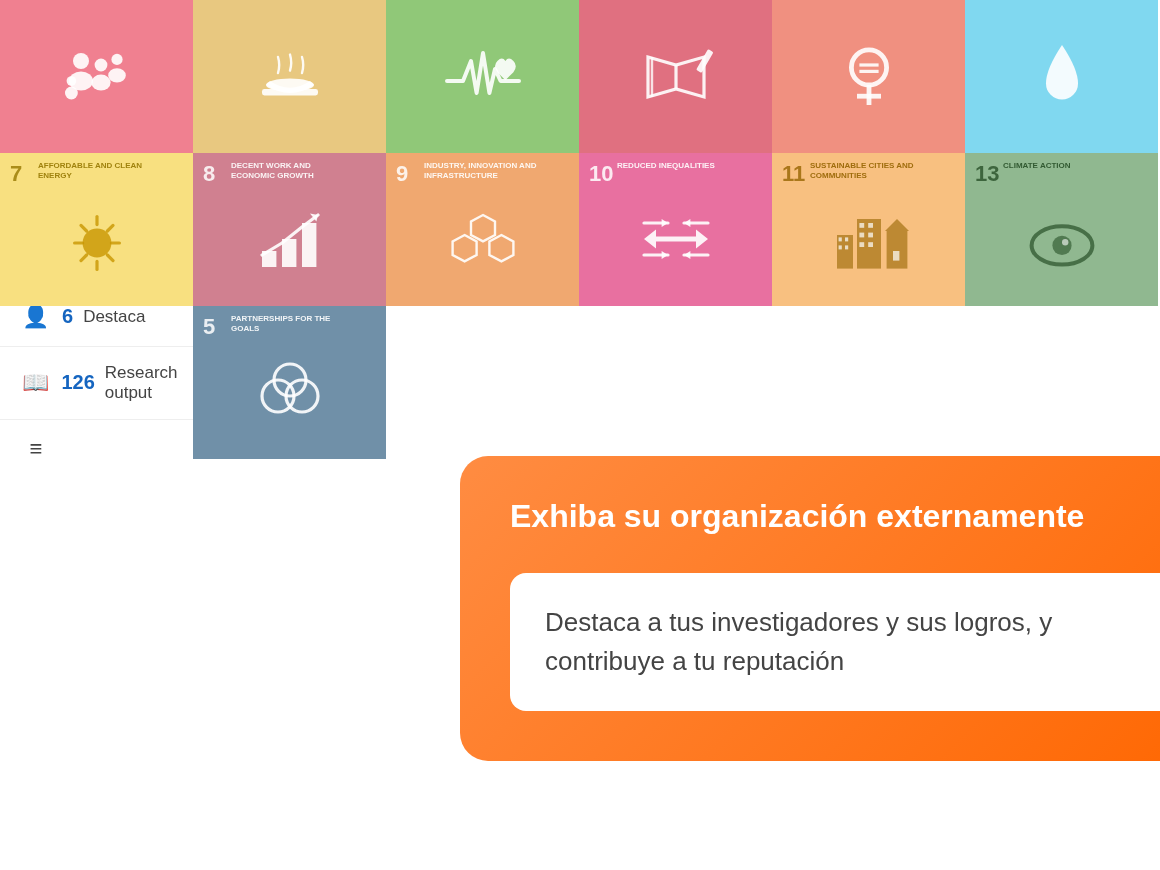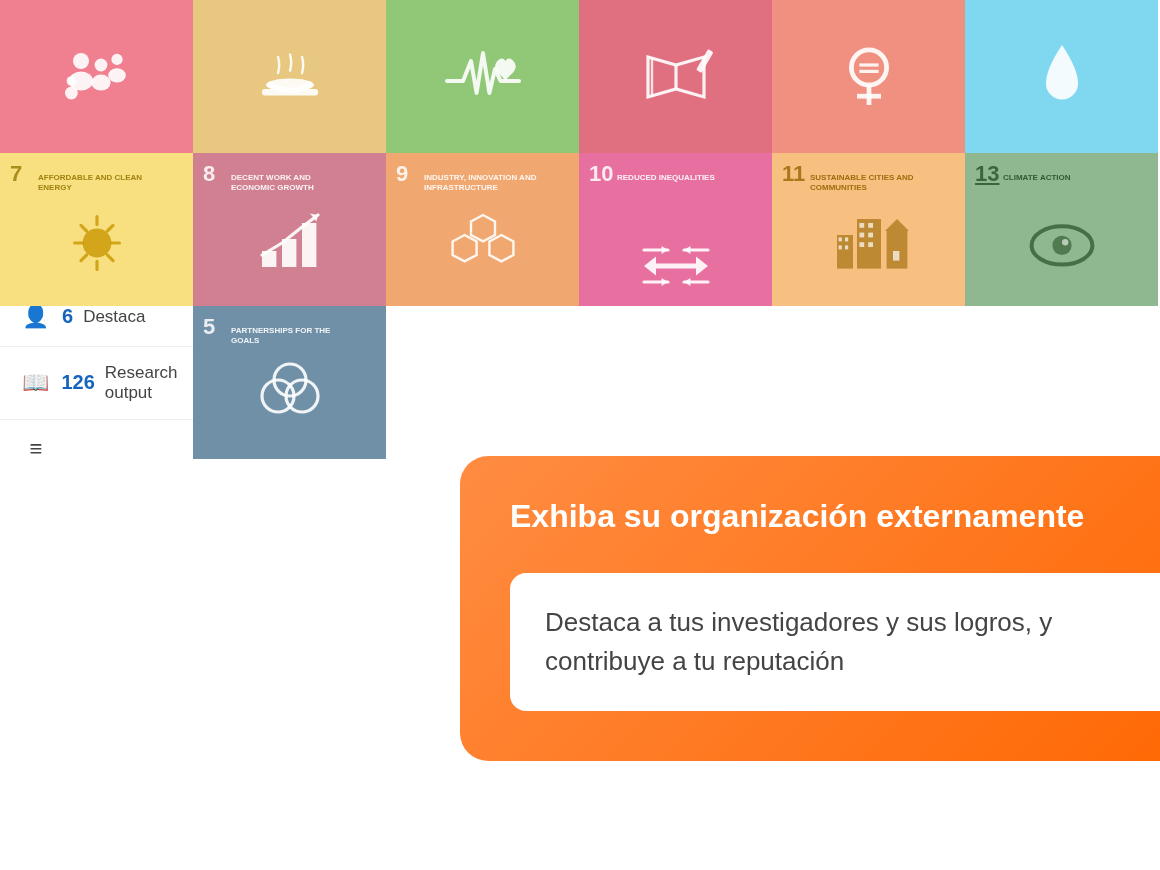--- a/index.html
+++ b/index.html
@@ -35,21 +35,21 @@
       position: absolute;
       top: 8px;
       left: 10px;
       font-size: 22px;
       font-weight: 900;
       color: rgba(255,255,255,0.85);
     }
 
     .sdg-cell .sdg-title {
       position: absolute;
-      top: 20px;
+      top: 8px;
       left: 38px;
       font-size: 8px;
       font-weight: 700;
       color: rgba(255,255,255,0.9);
       text-transform: uppercase;
       line-height: 1.2;
       max-width: 120px;
     }
 
     
@@ -228,21 +228,21 @@
     <div class="sdg-number">9</div>
     <div class="sdg-title">INDUSTRY, INNOVATION AND INFRASTRUCTURE</div>
     <svg class="icon-svg" viewBox="0 0 100 100" style="margin-top:18px;">
 
       <polygon points="50,20 65,28 65,45 50,53 35,45 35,28" stroke="white" stroke-width="3" fill="none" opacity="0.9"></polygon>
       <polygon points="27,45 42,53 42,70 27,78 12,70 12,53" stroke="white" stroke-width="3" fill="none" opacity="0.9"></polygon>
       <polygon points="73,45 88,53 88,70 73,78 58,70 58,53" stroke="white" stroke-width="3" fill="none" opacity="0.9"></polygon>
     </svg>
   </div>
 
-  <div class="sdg-cell" style="background-color:#e870a0;justify-content:flex-end;">
+  <div class="sdg-cell" style="background-color:#e870a0;">
     <div class="sdg-number">10</div>
     <div class="sdg-title">REDUCED INEQUALITIES</div>
     <svg class="icon-svg" viewBox="0 0 100 100" style="margin-top:18px;">
 
       <polygon points="10,50 25,38 25,47 75,47 75,38 90,50 75,62 75,53 25,53 25,62" fill="white" opacity="0.9"></polygon>
 
       <polygon points="50,10 62,25 53,25 53,45" fill="none" stroke="white" stroke-width="0"></polygon>
 
       <line x1="10" y1="30" x2="40" y2="30" stroke="white" stroke-width="4" opacity="0.9" stroke-linecap="round"></line>
       <polygon points="40,30 32,25 32,35" fill="white" opacity="0.9"></polygon>
@@ -275,21 +275,21 @@
       <rect x="49" y="54" width="6" height="6" fill="rgba(255,255,255,0.7)"></rect>
 
       <polygon points="70,40 85,25 100,40" fill="rgba(150,100,0,0.6)"></polygon>
       <rect x="72" y="40" width="26" height="47" fill="rgba(150,100,0,0.6)"></rect>
       <rect x="80" y="65" width="8" height="12" fill="rgba(255,255,255,0.7)"></rect>
     </svg>
   </div>
 
 
   <div class="sdg-cell" style="background-color:#90b890;">
-    <div class="sdg-number" style="color:rgba(40,80,40,0.8);text-decoration:underline;">13</div>
+    <div class="sdg-number" style="color:rgba(40,80,40,0.8);">13</div>
     <div class="sdg-title" style="color:rgba(40,80,40,0.9);">CLIMATE ACTION</div>
     <svg class="icon-svg" viewBox="0 0 100 100" style="margin-top:18px;">
 
       <ellipse cx="50" cy="58" rx="38" ry="24" stroke="rgba(40,80,40,0.7)" stroke-width="5" fill="none"></ellipse>
       <circle cx="50" cy="58" r="12" fill="rgba(40,80,40,0.6)"></circle>
       <circle cx="54" cy="54" r="4" fill="rgba(255,255,255,0.6)"></circle>
     </svg>
   </div>
 
 

